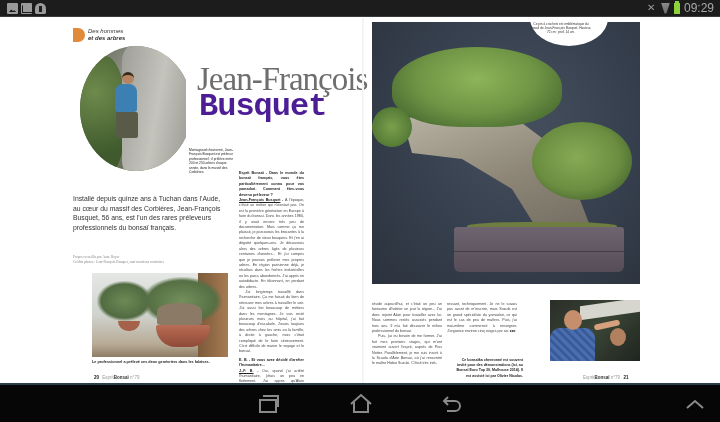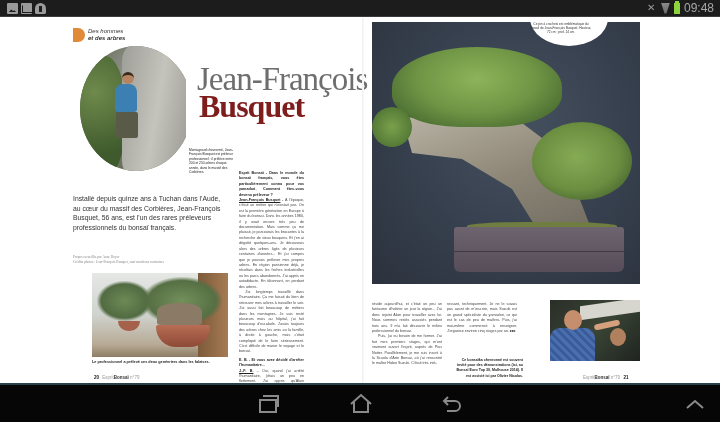--- a/index.html
+++ b/index.html
@@ -29,21 +29,21 @@
 
   .portrait { position: absolute; left: 22px; top: 28px; width: 112px; height: 125px; border-radius: 50%; overflow: hidden; background: radial-gradient(circle at 70% 40%, #a7a9a3 0%, #8d8f88 40%, #6c725e 70%, #4f5e3d 100%); }
   .portrait .rock { position: absolute; right: -10px; top: -5px; width: 80px; height: 140px; background: linear-gradient(100deg, #9e9e98, #c4c3bc 45%, #8a8a84); border-radius: 20px; }
   .portrait .trees { position: absolute; left: -5px; top: 10px; width: 50px; height: 120px; background: radial-gradient(circle at 40% 30%, #6f8a4c, #3f5a2c 70%); border-radius: 40%; }
   .portrait .man { position: absolute; left: 35px; top: 38px; width: 22px; height: 28px; background: #3b7fb3; border-radius: 8px 8px 3px 3px; }
   .portrait .head { position: absolute; left: 42px; top: 26px; width: 12px; height: 12px; background: #b58462; border-radius: 50%; border-top: 3px solid #3a2a1a; }
   .portrait .legs { position: absolute; left: 36px; top: 66px; width: 22px; height: 26px; background: #5a5a48; border-radius: 2px; }
 
   .title-card { position: absolute; left: 128px; top: 25px; width: 180px; height: 118px; background: #fff; border-radius: 25px 0 0 0; }
   .t-first { position: absolute; left: 139px; top: 43px; font-family: "Liberation Serif", serif; font-size: 33px; color: #6e6e6e; letter-spacing: -1px; font-weight: normal; white-space: nowrap; }
-  .t-last { position: absolute; left: 141px; top: 70px; font-family: Liberation Serif, serif; font-size: 32px; font-weight: bold; color: #7f1d1d; letter-spacing: -1px; white-space: nowrap; }
+  .t-last { position: absolute; left: 141px; top: 70px; font-family: Liberation Mono, monospace; font-size: 32px; font-weight: bold; color: #4c1d95; letter-spacing: -1px; white-space: nowrap; }
   .t-quote { position: absolute; left: 132px; top: 108px; font-size: 13px; font-weight: bold; color: #111; letter-spacing: -0.3px; white-space: nowrap; }
 
   .portrait-caption { position: absolute; left: 131px; top: 130px; width: 46px; font-size: 3.3px; line-height: 4.4px; color: #222; }
 
   .intro { position: absolute; left: 15px; top: 176px; width: 155px; font-size: 6.8px; line-height: 9.6px; color: #333; font-weight: 500; }
   .credits { position: absolute; left: 15px; top: 237px; width: 155px; font-size: 3.5px; line-height: 5px; color: #888; font-family: "Liberation Serif", serif; }
 
   .col { position: absolute; font-size: 3.7px; line-height: 5.4px; color: #444; text-align: justify; }
   .col b { color: #222; }
   .col .q { font-weight: bold; color: #222; display: block; margin-top: 3px; }
@@ -109,21 +109,21 @@
 <div class="statusbar">
   <div class="sb-left">
     <span class="sb-ic img"></span>
     <span class="sb-ic mail"></span>
     <span class="sb-ic cloud"></span>
   </div>
   <div class="sb-right">
     <span class="mute">✕</span>
     <span class="wifi"></span>
     <span class="battery"></span>
-    <span>09:48</span>
+    <span>09:29</span>
   </div>
 </div>
 
 <div class="viewer">
 
   <div class="page page-left">
     <div class="rubric">
       <span class="rubric-dot"></span>
       <span class="rubric-text">
         <span>Des hommes</span>

